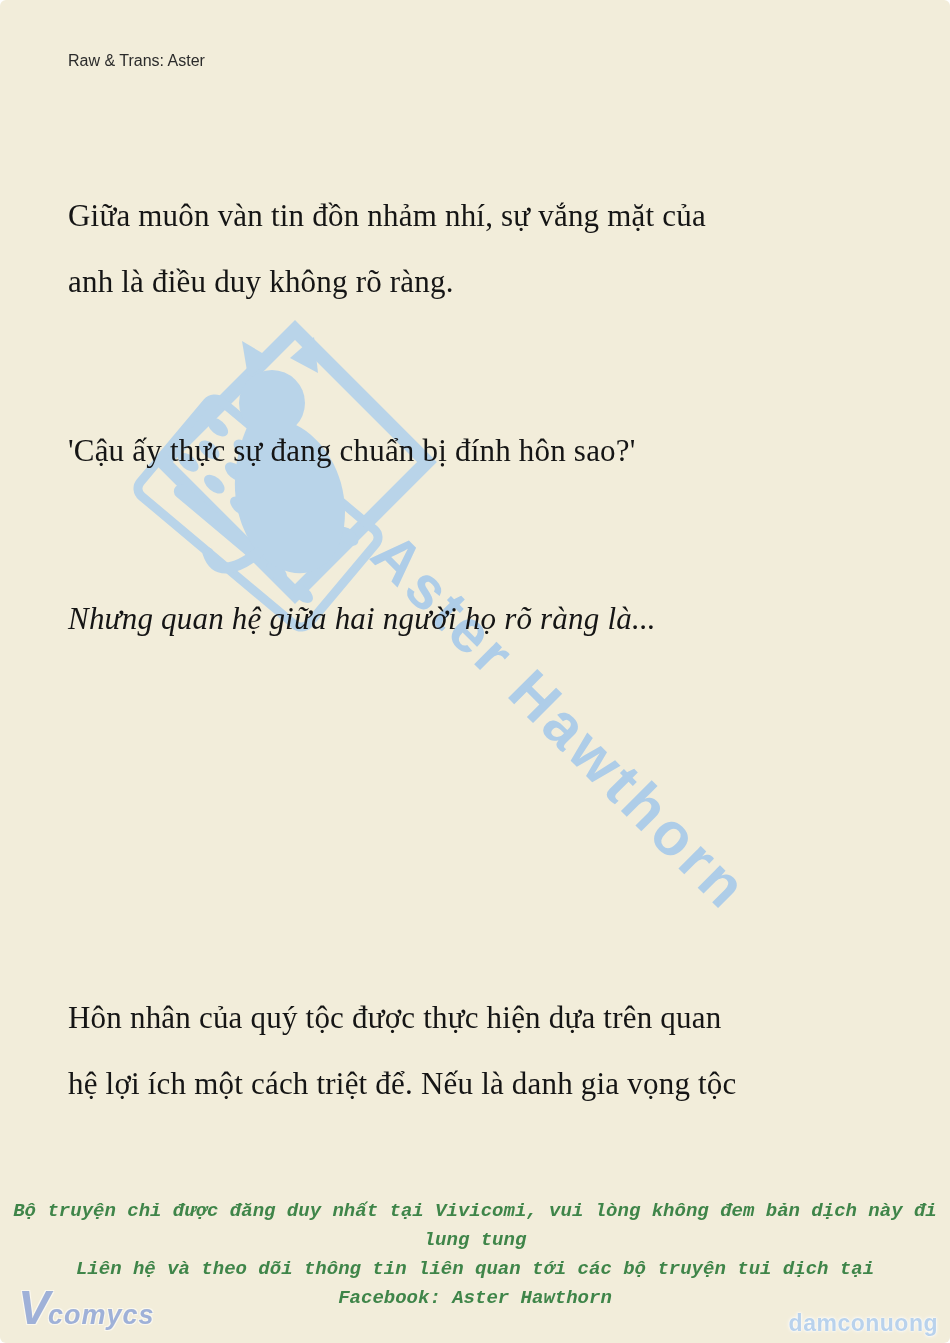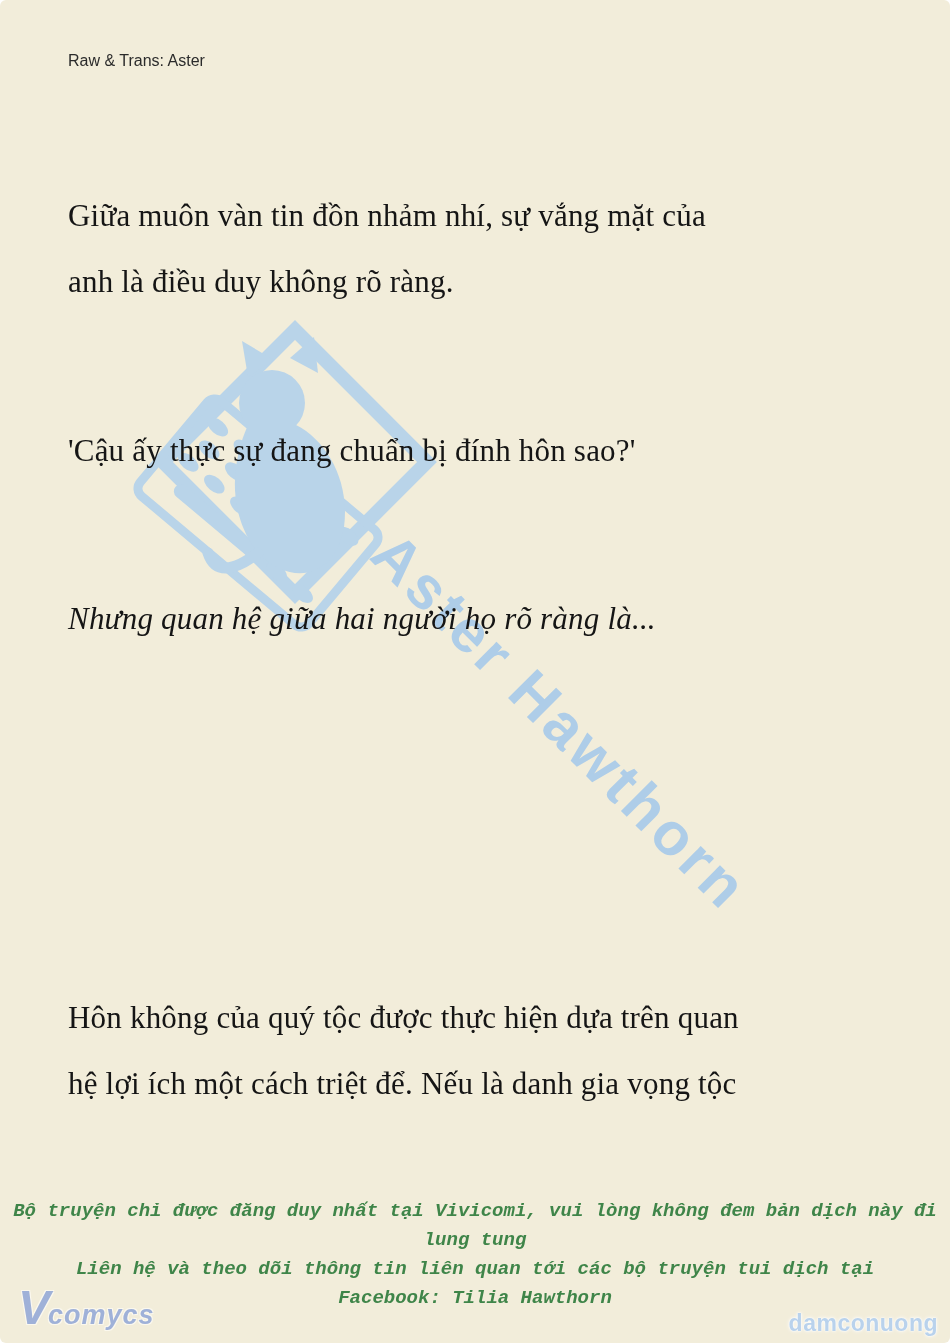--- a/index.html
+++ b/index.html
@@ -136,28 +136,28 @@
   <div class="para p2">
     <div>'Cậu ấy thực sự đang chuẩn bị đính hôn sao?'</div>
   </div>
 
   <div class="para p3 italic">
     <div>Nhưng quan hệ giữa hai người họ rõ ràng là...</div>
   </div>
 
 
   <div class="para p5">
-    <div>Hôn không của quý tộc được thực hiện dựa trên quan</div>
+    <div>Hôn nhân của quý tộc được thực hiện dựa trên quan</div>
     <div>hệ lợi ích một cách triệt để. Nếu là danh gia vọng tộc</div>
   </div>
 
   <div class="footer">
     <div>Bộ truyện chỉ được đăng duy nhất tại Vivicomi, vui lòng không đem bản dịch này đi lung tung</div>
     <div>Liên hệ và theo dõi thông tin liên quan tới các bộ truyện tui dịch tại</div>
-    <div>Facebook: Tilia Hawthorn</div>
+    <div>Facebook: Aster Hawthorn</div>
   </div>
 
   <div class="vcomycs-logo">
     <span class="v-cap">V</span><span class="v-rest">comycs</span>
   </div>
 
   <div class="damconuong-logo">damconuong</div>
 
 </div>
 

